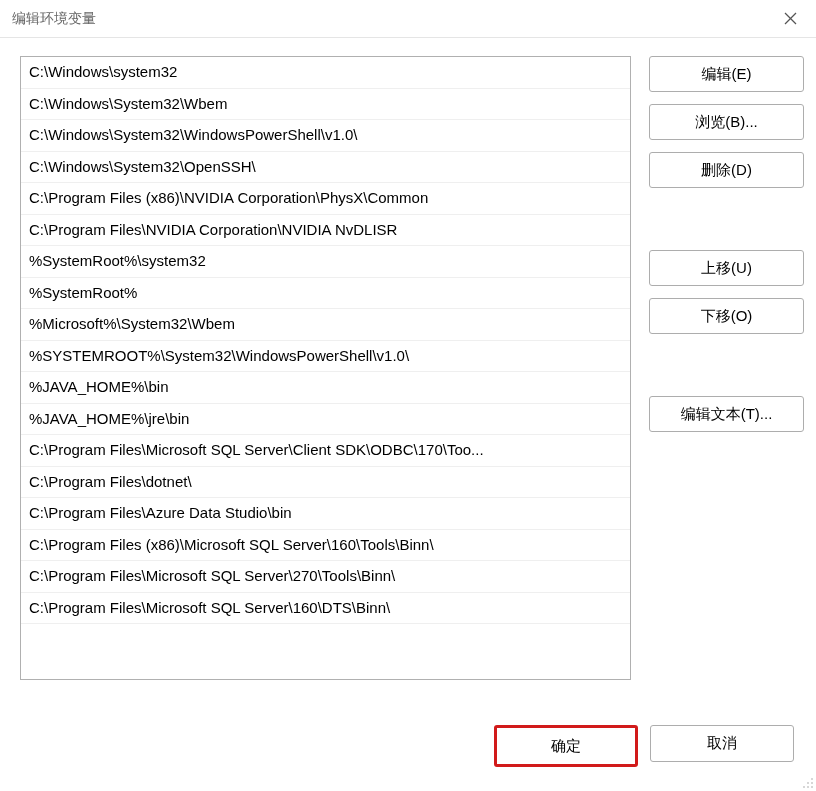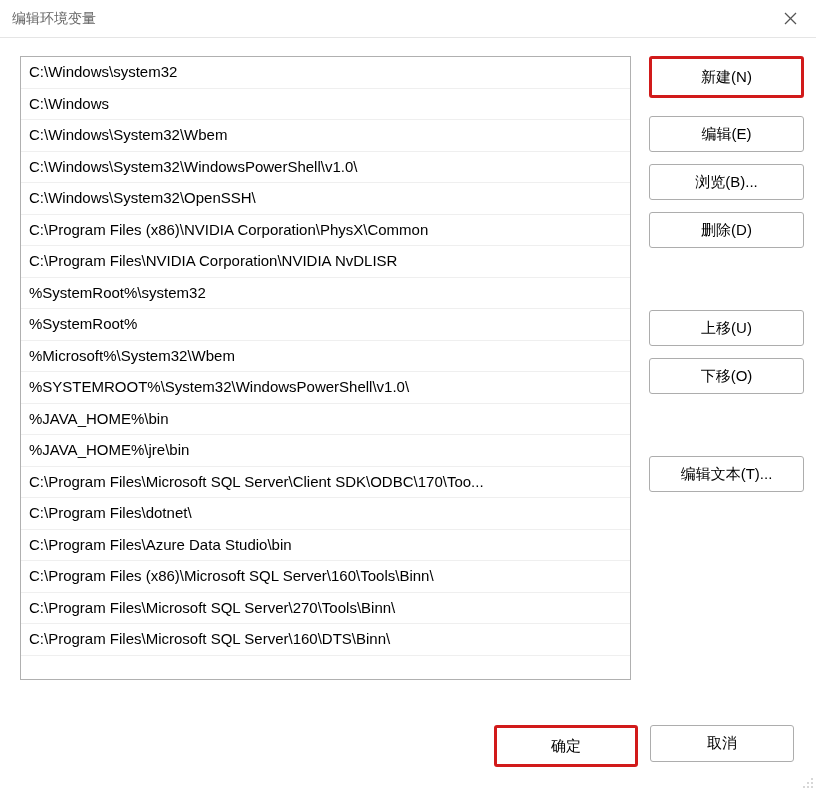--- a/index.html
+++ b/index.html
@@ -151,21 +151,20 @@
       <line x1="1" y1="1" x2="12" y2="12" stroke="#555" stroke-width="1.2"></line>
       <line x1="12" y1="1" x2="1" y2="12" stroke="#555" stroke-width="1.2"></line>
     </svg>
   </div>
 </div>
 
 <div class="content">
   <div class="list-container">
     <div class="list-scroll">
       <div class="list-item">C:\Windows\system32</div>
-      <div class="list-item">C:\Windows</div>
       <div class="list-item">C:\Windows\System32\Wbem</div>
       <div class="list-item">C:\Windows\System32\WindowsPowerShell\v1.0\</div>
       <div class="list-item">C:\Windows\System32\OpenSSH\</div>
       <div class="list-item">C:\Program Files (x86)\NVIDIA Corporation\PhysX\Common</div>
       <div class="list-item">C:\Program Files\NVIDIA Corporation\NVIDIA NvDLISR</div>
       <div class="list-item">%SystemRoot%\system32</div>
       <div class="list-item">%SystemRoot%</div>
       <div class="list-item">%Microsoft%\System32\Wbem</div>
       <div class="list-item">%SYSTEMROOT%\System32\WindowsPowerShell\v1.0\</div>
       <div class="list-item">%JAVA_HOME%\bin</div>
@@ -174,21 +173,20 @@
       <div class="list-item">C:\Program Files\dotnet\</div>
       <div class="list-item">C:\Program Files\Azure Data Studio\bin</div>
       <div class="list-item">C:\Program Files (x86)\Microsoft SQL Server\160\Tools\Binn\</div>
       <div class="list-item">C:\Program Files\Microsoft SQL Server\270\Tools\Binn\</div>
       <div class="list-item">C:\Program Files\Microsoft SQL Server\160\DTS\Binn\</div>
 
     </div>
   </div>
 
   <div class="side-buttons">
-    <button class="win-button highlighted">新建(N)</button>
     <button class="win-button">编辑(E)</button>
     <button class="win-button">浏览(B)...</button>
     <button class="win-button">删除(D)</button>
     <div class="spacer-1"></div>
     <button class="win-button">上移(U)</button>
     <button class="win-button">下移(O)</button>
     <div class="spacer-2"></div>
     <button class="win-button">编辑文本(T)...</button>
   </div>
 </div>

